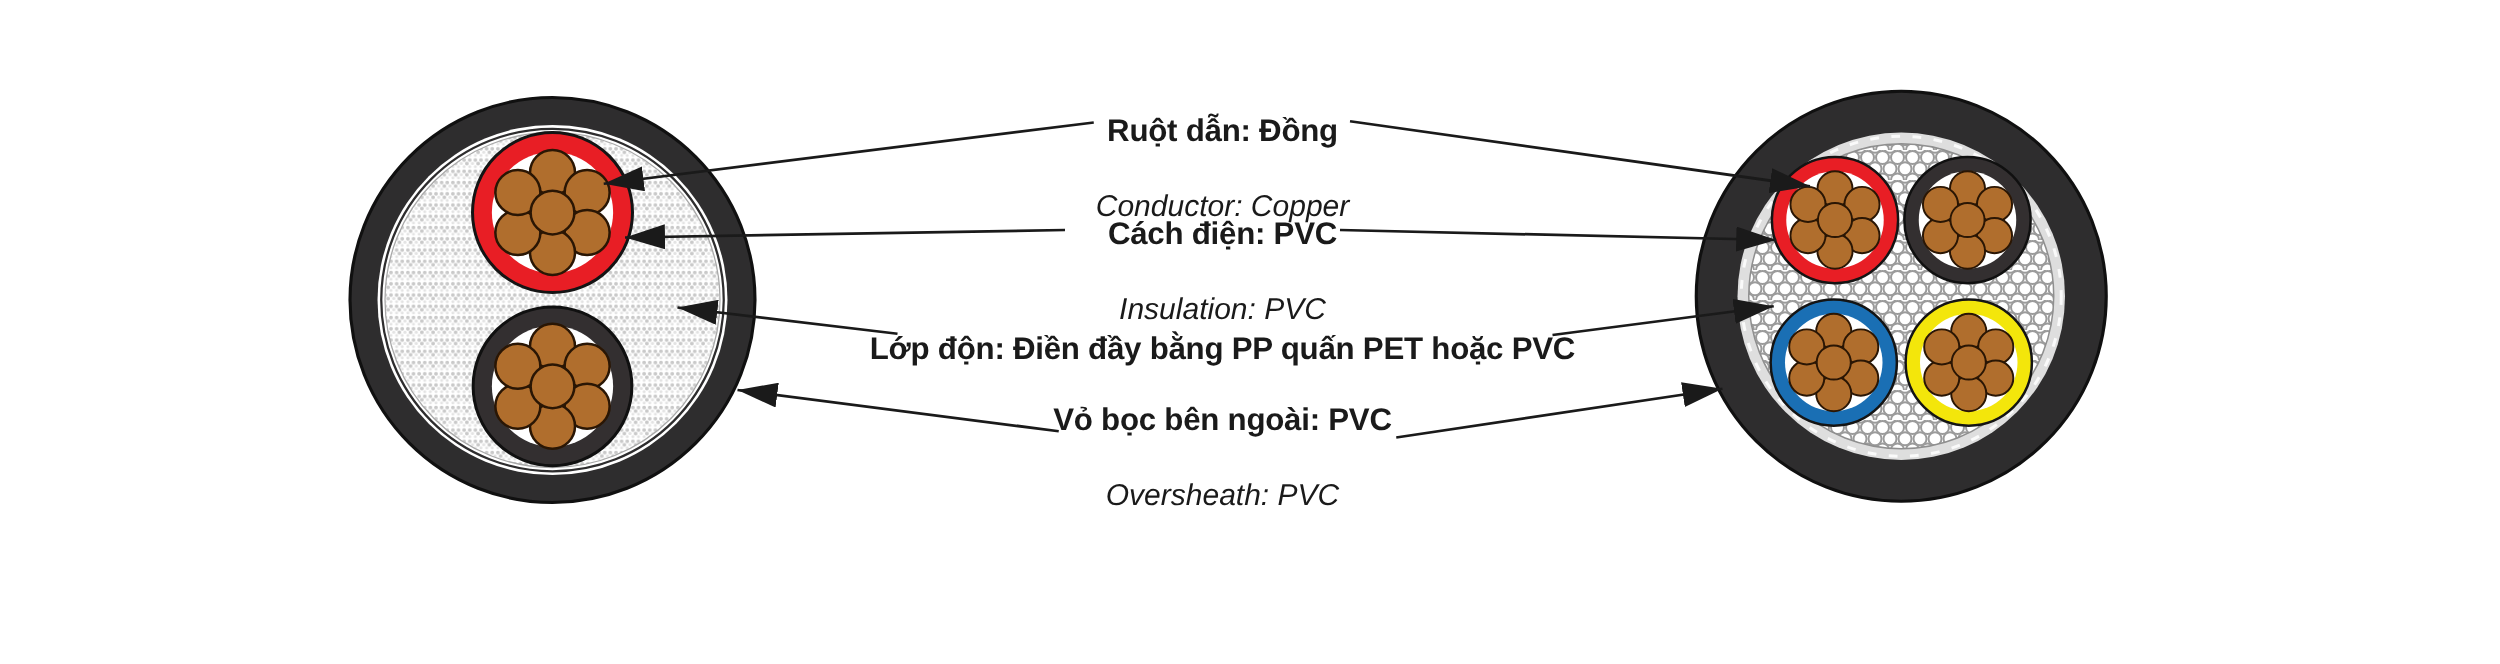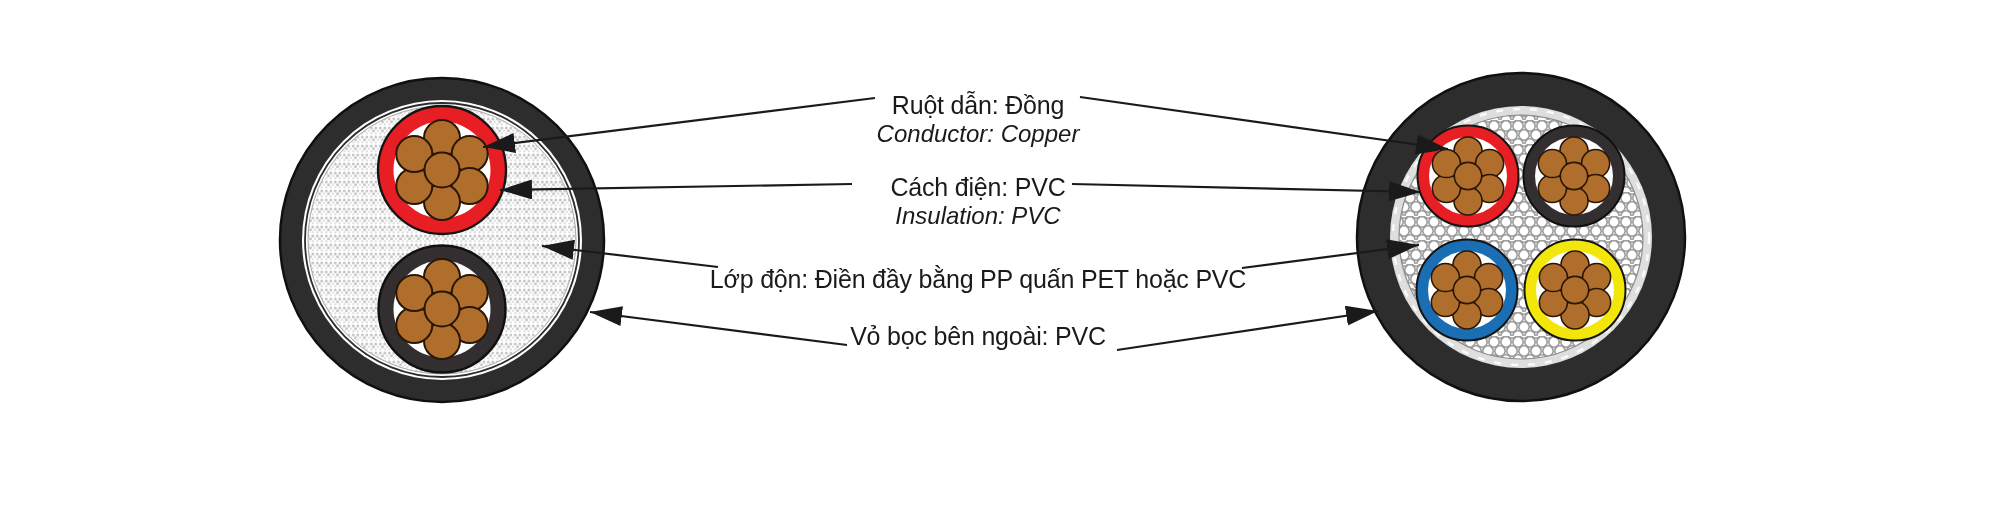--- a/index.html
+++ b/index.html
@@ -17,29 +17,30 @@
     width:640px;
     text-align:center;
     color:#1a1a1a;
     pointer-events:none;
   }
   .label-vi{
     display:block;
     font-size:25px;
     line-height:30px;
     letter-spacing:-0.2px;
-    font-weight:400;
+    font-weight:700;
     white-space:nowrap;
   }
   .label-en{
     display:block;
     font-style:italic;
     font-size:24px;
     line-height:28px;
     white-space:nowrap;
+    margin-top:32px;
   }
 </style>
 </head>
 <body>
 
 <div id="stage">
 
   <svg id="diagram-svg" width="2000" height="531" viewBox="0 0 2000 531" xmlns="http://www.w3.org/2000/svg">
     <defs>
       <marker id="arrow" viewBox="0 0 16 10" refX="16" refY="5" markerWidth="32" markerHeight="20" markerUnits="userSpaceOnUse" orient="auto">
@@ -162,15 +163,16 @@
     <span class="label-vi">Cách điện: PVC</span>
     <span class="label-en">Insulation: PVC</span>
   </div>
 
   <div class="label-block" style="top:264px">
     <span class="label-vi">Lớp độn: Điền đầy bằng PP quấn PET hoặc PVC</span>
   </div>
 
   <div class="label-block" style="top:321px">
     <span class="label-vi">Vỏ bọc bên ngoài: PVC</span>
+    <span class="label-en">Oversheath: PVC</span>
   </div>
 
 </div>
 
 </body></html>

